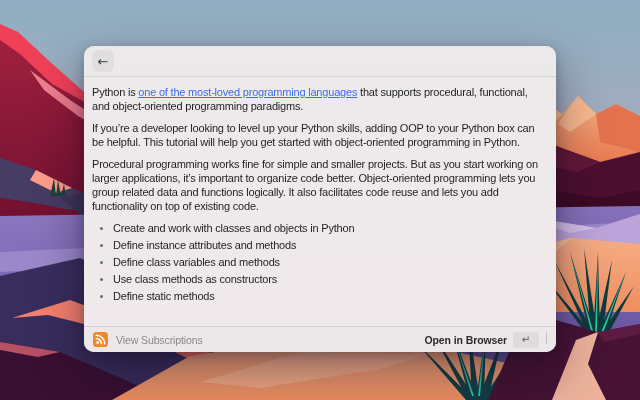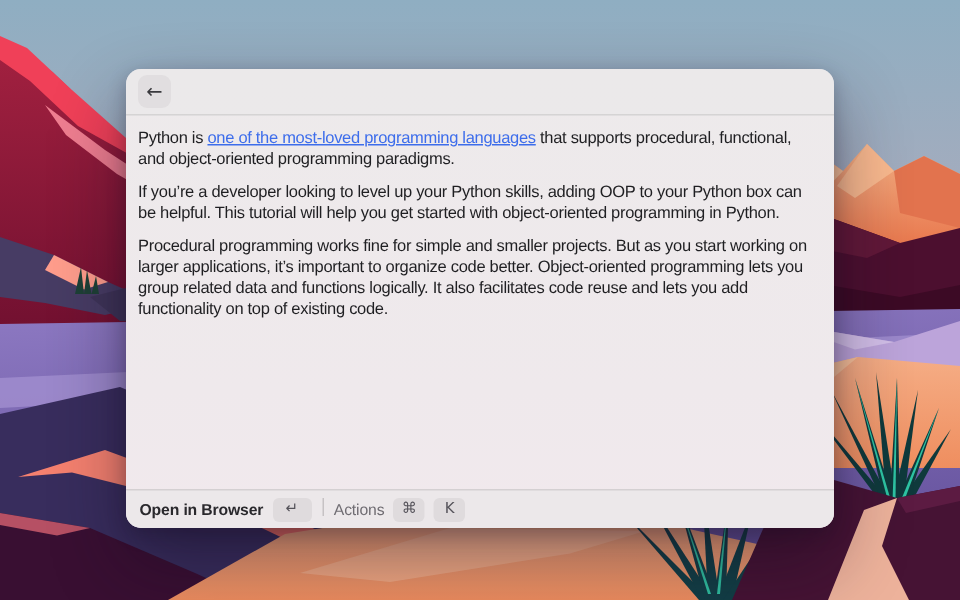--- a/index.html
+++ b/index.html
@@ -173,32 +173,43 @@
     <div class="win-header">
       <button class="back-btn">
         <span>←</span>
       </button>
     </div>
 
     <div class="content">
       <p><span>Python is </span><a class="article-link">one of the most-loved programming languages</a><span> that supports procedural, functional, and object-oriented programming paradigms.</span></p>
       <p>If you’re a developer looking to level up your Python skills, adding OOP to your Python box can be helpful. This tutorial will help you get started with object-oriented programming in Python.</p>
       <p>Procedural programming works fine for simple and smaller projects. But as you start working on larger applications, it’s important to organize code better. Object-oriented programming lets you group related data and functions logically. It also facilitates code reuse and lets you add functionality on top of existing code.</p>
+      <ul>
+        <li>Create and work with classes and objects in Python</li>
+        <li>Define instance attributes and methods</li>
+        <li>Define class variables and methods</li>
+        <li>Use class methods as constructors</li>
+        <li>Define static methods</li>
+      </ul>
     </div>
 
     <div class="win-footer">
+      <div class="footer-left">
+        <svg class="rss-badge" viewBox="0 0 15 15" aria-hidden="true">
+          <rect x="0" y="0" width="15" height="15" rx="3.6" fill="#EF8A2C"></rect>
+          <circle cx="4.6" cy="10.6" r="1.45" fill="#FFFFFF"></circle>
+          <path d="M3.2 6.6 a5.2 5.2 0 0 1 5.2 5.2" fill="none" stroke="#FFFFFF" stroke-width="1.5" stroke-linecap="round"></path>
+          <path d="M3.2 3.3 a8.5 8.5 0 0 1 8.5 8.5" fill="none" stroke="#FFFFFF" stroke-width="1.5" stroke-linecap="round"></path>
+        </svg>
+        <span>View Subscriptions</span>
+      </div>
 
       <div class="footer-right">
         <button class="footer-btn">
           <span class="label-strong">Open in Browser</span>
           <span class="key-badge wide">↵</span>
         </button>
         <span class="v-sep"></span>
-        <button class="footer-btn">
-          <span class="label-muted">Actions</span>
-          <span class="key-badge">⌘</span>
-          <span class="key-badge">K</span>
-        </button>
       </div>
     </div>
 
   </div>
 </div>
 
 </body></html>

